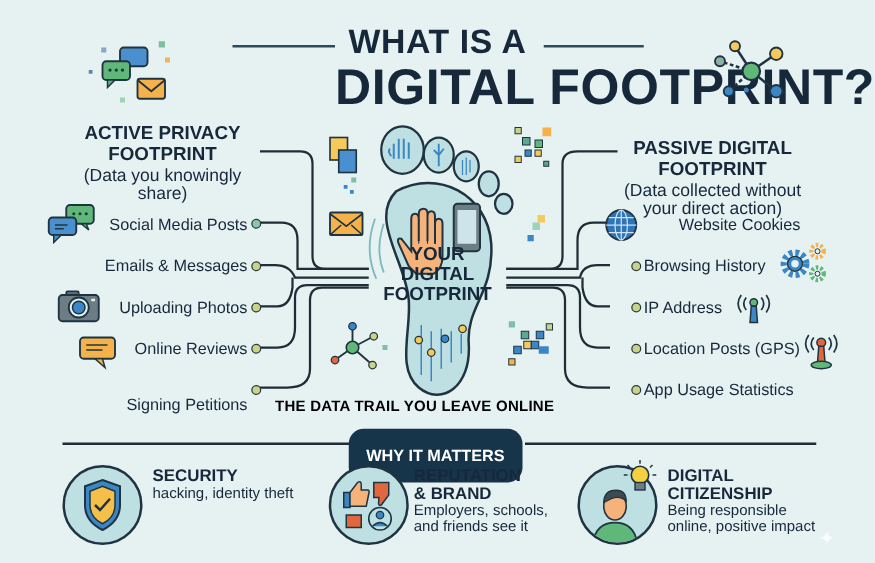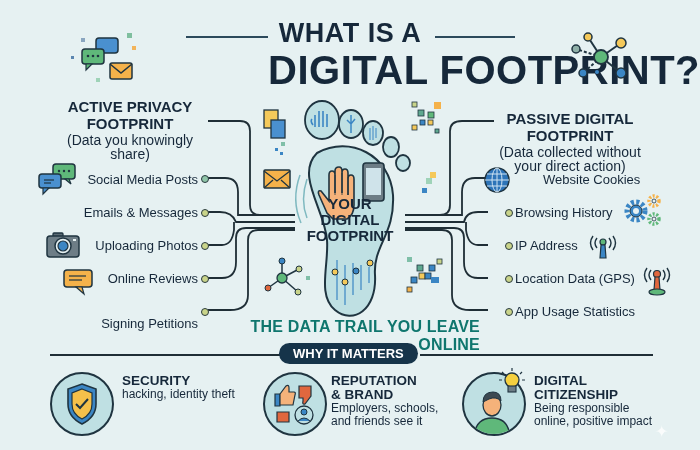--- a/index.html
+++ b/index.html
@@ -6,22 +6,22 @@
   body { width:700px; height:450px; overflow:hidden; background:#e6f1f2; font-family:"Liberation Sans", sans-serif; color:#16283a; position:relative; }
   .abs { position:absolute; }
   .title1 { left:0; width:700px; top:18px; text-align:center; font-weight:700; font-size:27px; letter-spacing:0.5px; color:#16283a; }
   .title2 { left:0; width:700px; top:48px; text-align:right; font-weight:700; font-size:40px; letter-spacing:0.5px; color:#16283a; }
   .tline { height:2px; background:#2c4a5c; }
   .sect-h { font-weight:700; font-size:15px; text-align:center; line-height:17px; color:#16283a; }
   .sect-sub { font-size:14px; text-align:center; line-height:14px; color:#16283a; }
   .item { font-size:13px; color:#16283a; white-space:nowrap; }
   .dot { width:6px; height:6px; border-radius:50%; border:1.5px solid #2a3a3f; background:#c9d48a; }
   .center-label { font-weight:700; font-size:15px; line-height:16px; text-align:center; color:#16283a; }
-  .trail { font-weight:700; font-size:16px; text-align:right; letter-spacing:0.2px; color:#0f766e; }
-  .pill { background:#16344a; color:#fff; font-weight:700; font-size:13px; border-radius:12px; padding:3px 14px; }
+  .trail { font-weight:700; font-size:12px; text-align:left; letter-spacing:0.2px; color:#000000; }
+  .pill { background:#16344a; color:#fff; font-weight:700; font-size:13px; border-radius:12px; padding:14px 14px; }
   .card-h { font-weight:700; font-size:13.5px; line-height:14px; color:#16283a; }
   .card-t { font-size:12px; line-height:13px; color:#16283a; }
   .circle { border:2px solid #1f3440; border-radius:50%; background:#bfe0e3; }
 </style>
 </head>
 <body>
 
 <div class="abs tline" style="left:186px;top:36px;width:82px;"></div>
 <div class="abs tline" style="left:435px;top:36px;width:80px;"></div>
 <div class="abs title1">WHAT IS A</div>
@@ -127,21 +127,21 @@
   <line x1="7" y1="8" x2="24" y2="8" stroke="#1f3440" stroke-width="1.2"></line>
   <line x1="7" y1="12" x2="20" y2="12" stroke="#1f3440" stroke-width="1.2"></line>
 </svg>
 
 <div>
   <div class="abs item" style="left:518px;top:172px;margin-left:25px;">Website Cookies</div>
   <div class="abs item" style="left:515px;top:205px;">Browsing History</div>
   <div class="abs dot" style="left:505px;top:209px;"></div>
   <div class="abs item" style="left:515px;top:238px;">IP Address</div>
   <div class="abs dot" style="left:505px;top:242px;"></div>
-  <div class="abs item" style="left:515px;top:271px;">Location Data (GPS)</div>
+  <div class="abs item" style="left:515px;top:271px;">Location Posts (GPS)</div>
   <div class="abs dot" style="left:505px;top:275px;"></div>
   <div class="abs item" style="left:515px;top:304px;">App Usage Statistics</div>
   <div class="abs dot" style="left:505px;top:308px;"></div>
 </div>
 
 <svg class="abs" style="left:482px;top:165px;" width="30" height="30" viewBox="0 0 30 30">
   <circle cx="15" cy="15" r="12" fill="#2d74b8" stroke="#1f3440" stroke-width="1.5"></circle>
   <ellipse cx="15" cy="15" rx="5" ry="12" fill="none" stroke="#cfe3f2" stroke-width="1"></ellipse>
   <line x1="3" y1="15" x2="27" y2="15" stroke="#cfe3f2" stroke-width="1"></line>
   <line x1="5" y1="9" x2="25" y2="9" stroke="#cfe3f2" stroke-width="1"></line>

